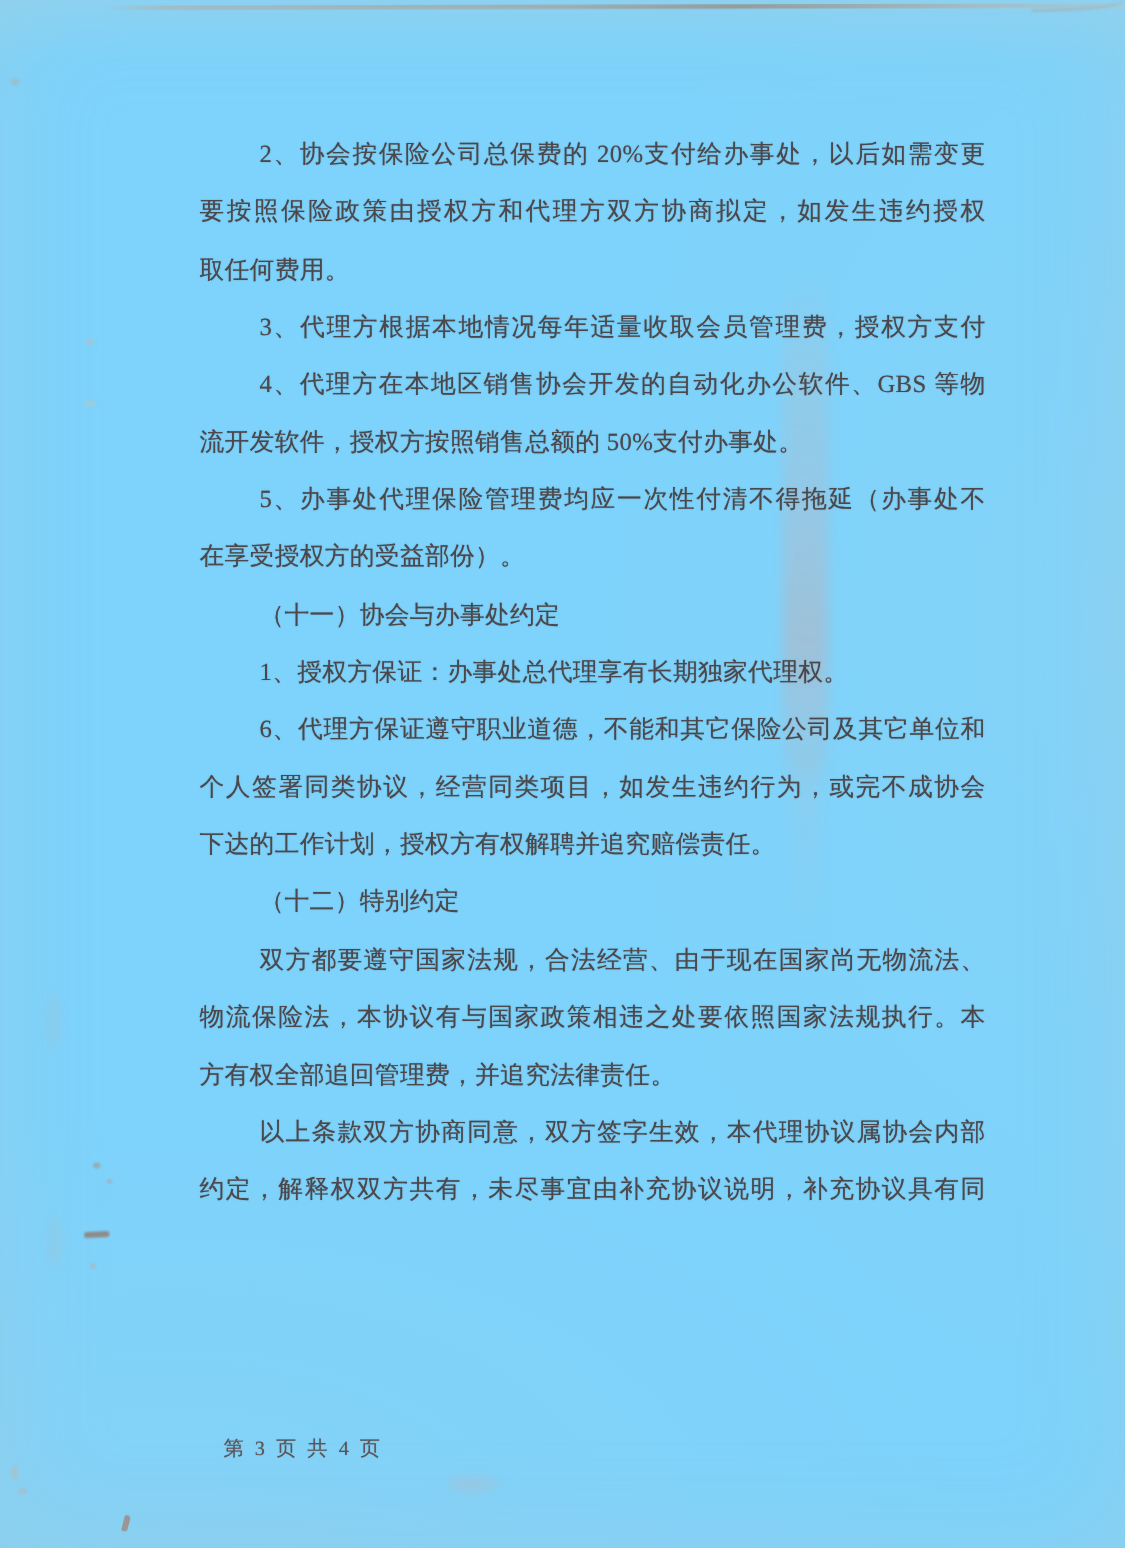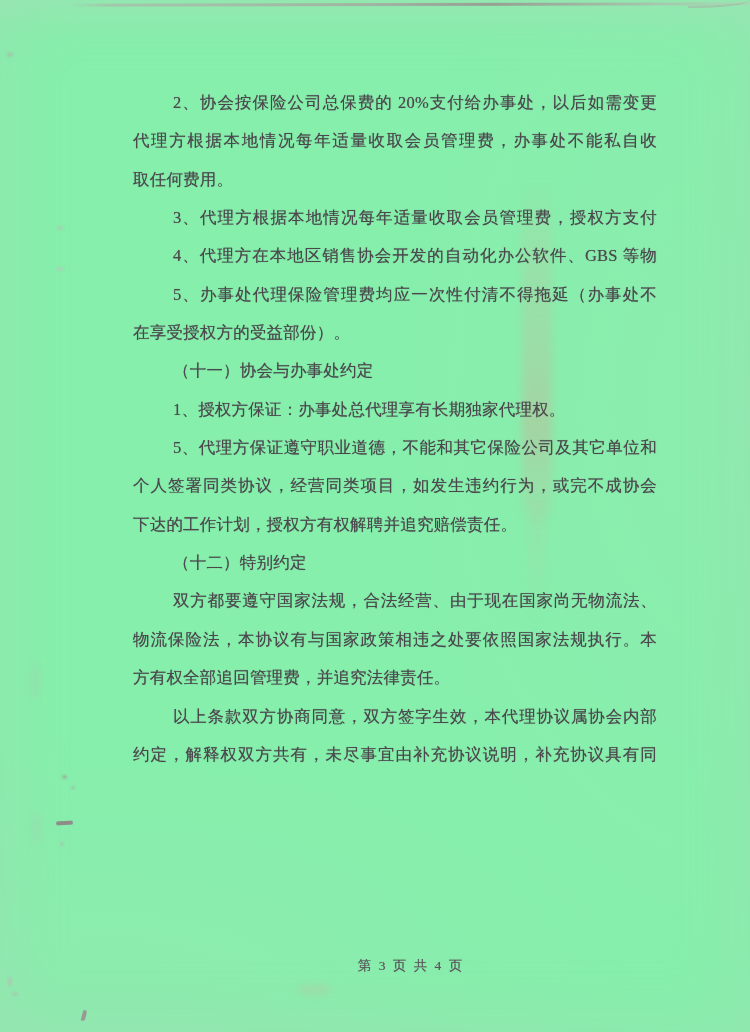--- a/index.html
+++ b/index.html
@@ -5,21 +5,21 @@
   html, body {
     margin: 0;
     padding: 0;
     background: #e8e6e2;
     font-family: "Liberation Serif", "DejaVu Serif", serif;
   }
   .scan {
     position: relative;
     width: 750px;
     height: 1032px;
-    background: #86efac;
+    background: #7dd3fc;
     overflow: hidden;
     box-shadow: inset 0 0 70px rgba(198,194,187,0.22);
   }
   
   .scan::before {
     content: "";
     position: absolute;
     inset: 0;
     background:
       radial-gradient(ellipse 900px 500px at 15% 100%, rgba(205,201,194,0.10), transparent 60%),
@@ -49,21 +49,20 @@
     text-justify: distribute;
   }
   .doc-line.indent { padding-left: 40px; }
   .doc-line.indent.just { width: 484px; }
   .page-footer {
     position: absolute;
     left: 133px;
     top: 957px;
     width: 524px;
     padding-left: 16px;
-    text-align: center;
     font-size: 13.5px;
     letter-spacing: 2px;
     color: #58555a;
     text-shadow: 0 0 0.7px rgba(95,92,96,0.6);
   }
   
   .artifact { position: absolute; pointer-events: none; }
   .top-edge-line {
     left: 68px; top: 3px; width: 682px; height: 3px;
     background: linear-gradient(90deg,
@@ -147,29 +146,30 @@
   <div class="artifact speck-e"></div>
   <div class="artifact speck-f"></div>
   <div class="artifact speck-g"></div>
   <div class="artifact speck-h"></div>
   <div class="artifact comma-mark"></div>
   <div class="artifact smudge-v1"></div>
   <div class="artifact smudge-v2"></div>
 
   <div class="text-block" id="text-block">
       <div class="doc-line indent just">2、协会按保险公司总保费的 20%支付给办事处，以后如需变更</div>
-      <div class="doc-line just">代理方根据本地情况每年适量收取会员管理费，办事处不能私自收</div>
+      <div class="doc-line just">要按照保险政策由授权方和代理方双方协商拟定，如发生违约授权</div>
       <div class="doc-line">取任何费用。</div>
       <div class="doc-line indent just">3、代理方根据本地情况每年适量收取会员管理费，授权方支付</div>
       <div class="doc-line indent just">4、代理方在本地区销售协会开发的自动化办公软件、GBS 等物</div>
+      <div class="doc-line">流开发软件，授权方按照销售总额的 50%支付办事处。</div>
       <div class="doc-line indent just">5、办事处代理保险管理费均应一次性付清不得拖延（办事处不</div>
       <div class="doc-line">在享受授权方的受益部份）。</div>
       <div class="doc-line indent">（十一）协会与办事处约定</div>
       <div class="doc-line indent">1、授权方保证：办事处总代理享有长期独家代理权。</div>
-      <div class="doc-line indent just">5、代理方保证遵守职业道德，不能和其它保险公司及其它单位和</div>
+      <div class="doc-line indent just">6、代理方保证遵守职业道德，不能和其它保险公司及其它单位和</div>
       <div class="doc-line just">个人签署同类协议，经营同类项目，如发生违约行为，或完不成协会</div>
       <div class="doc-line">下达的工作计划，授权方有权解聘并追究赔偿责任。</div>
       <div class="doc-line indent">（十二）特别约定</div>
       <div class="doc-line indent just">双方都要遵守国家法规，合法经营、由于现在国家尚无物流法、</div>
       <div class="doc-line just">物流保险法，本协议有与国家政策相违之处要依照国家法规执行。本</div>
       <div class="doc-line">方有权全部追回管理费，并追究法律责任。</div>
       <div class="doc-line indent just">以上条款双方协商同意，双方签字生效，本代理协议属协会内部</div>
       <div class="doc-line just">约定，解释权双方共有，未尽事宜由补充协议说明，补充协议具有同</div>
     </div>
 

